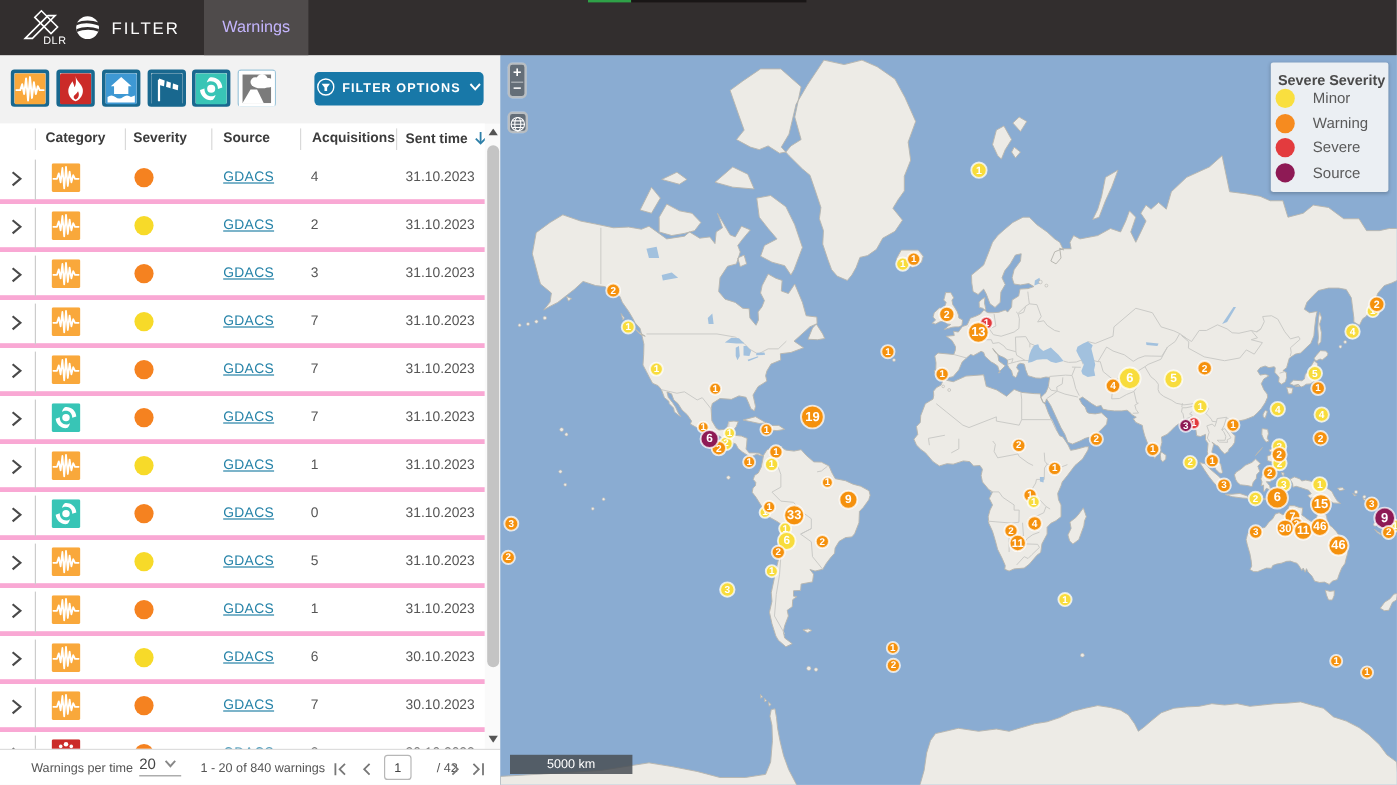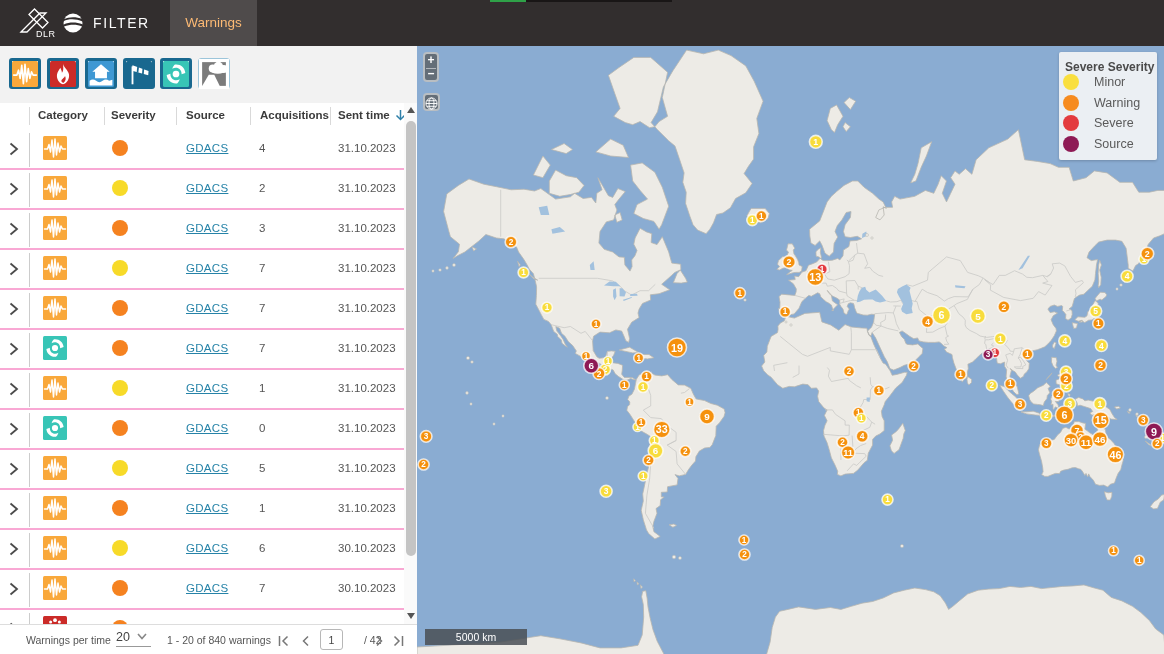--- a/index.html
+++ b/index.html
@@ -1,31 +1,31 @@
 <!DOCTYPE html>
 <html><head><meta charset="utf-8"><style>
 *{margin:0;padding:0;box-sizing:border-box}
 html,body{width:1164px;height:654px;overflow:hidden;font-family:"Liberation Sans",sans-serif;background:#fff}
 #topbar{position:absolute;left:0;top:0;width:1164px;height:46px;background:#322E2E}
 #topstrip1{position:absolute;left:490px;top:0;width:36px;height:2px;background:#2FA148}
 #topstrip2{position:absolute;left:526px;top:0;width:146px;height:2px;background:#191616}
-#tab{position:absolute;left:170px;top:0;width:87px;height:46px;background:#4F4B4B;color:#fdba74;font-size:13.5px;line-height:46px;text-align:center}
+#tab{position:absolute;left:170px;top:0;width:87px;height:46px;background:#4F4B4B;color:#c4b5fd;font-size:13.5px;line-height:46px;text-align:center}
 #presto{position:absolute;left:93px;top:15px;color:#fdfdfd;font-size:14px;letter-spacing:1.6px}
 #dlrtext{position:absolute;left:36px;top:29px;color:#fff;font-size:9px;font-weight:normal;letter-spacing:0.5px}
 #left{position:absolute;left:0;top:46px;width:417px;height:608px;background:#f2f2f2}
 #toolbar{position:absolute;left:0;top:0;width:417px;height:57px}
 .cbtn{position:absolute;top:12px;width:32px;height:31px;border:3px solid #19688F;border-radius:3px}
 .cbtn svg{display:block}
 #cb6{border:1px solid #9cc5da;background:#fff;border-radius:3px}
 #filterbtn{position:absolute;left:262px;top:14px;width:141px;height:28px;background:#1878A8;border-radius:4px;color:#fff;font-size:10.5px;font-weight:bold;letter-spacing:0.9px;line-height:28px;text-align:center;white-space:nowrap}
 #table{position:absolute;left:0;top:57px;width:404px;height:521px;background:#fff}
 #thead{position:absolute;left:0;top:0;width:404px;height:26.5px;background:#fff;font-size:11.5px;font-weight:bold;color:#3b3b3b}
 #thead .h{position:absolute;top:6px;white-space:nowrap}
 #thead .sep{position:absolute;top:4px;width:1px;height:18px;background:#d9d9d9}
-.row{position:absolute;left:0;width:404px;height:40px;background:#fff;border-bottom:2px solid #f9a8d4}
+.row{position:absolute;left:0;width:404px;height:40px;background:#fff;border-bottom:4px solid #f9a8d4}
 .chev{position:absolute;left:8px;top:11px}
 .vline{position:absolute;left:29px;top:3px;width:1px;height:34px;background:#ccc}
 .cat{position:absolute;left:43px;top:6px;width:24px;height:24px}
 .sev{position:absolute;left:111.5px;top:10px;width:16px;height:16px;border-radius:50%}
 .sev.o{background:#F58220}.sev.y{background:#F7DA29}
 .src{position:absolute;left:186px;top:12px;color:#2683A8;font-size:11.5px;text-decoration:underline;letter-spacing:0.3px}
 .acq{position:absolute;left:259px;top:12px;color:#555;font-size:11.5px}
 .dat{position:absolute;left:338px;top:12px;color:#555;font-size:11.5px}
 #vscroll{position:absolute;left:404px;top:57px;width:13px;height:521px;background:#fafafa}
 #vthumb{position:absolute;left:1.5px;top:18px;width:10px;height:435px;background:#c4c4c4;border-radius:5px}
@@ -100,20 +100,26 @@
           <rect x="2.5" y="2.5" width="19" height="19" fill="#7b7b7b"></rect>
           <g fill="#fff">
             <path d="M2.5,21.5 L7.8,12.5 L12.2,12.5 L16.6,21.5 Z"></path>
             <circle cx="11" cy="7.5" r="3.2"></circle>
             <circle cx="15.5" cy="6" r="3.8"></circle>
             <circle cx="19.8" cy="8" r="3.2"></circle>
             <ellipse cx="15" cy="9" rx="6" ry="2.7"></ellipse>
           </g>
         </svg>
       </div>
+      <div id="filterbtn"><svg width="15" height="15" viewBox="0 0 15 15" style="vertical-align:-3px;margin-right:6px">
+          <circle cx="7.5" cy="7.5" r="6.7" fill="none" stroke="#fff" stroke-width="1.2"></circle>
+          <path d="M4,4.8 L11,4.8 L8.6,8 L8.6,10.8 L6.4,10.8 L6.4,8 Z" fill="#fff"></path>
+        </svg>FILTER OPTIONS<svg width="10" height="7" viewBox="0 0 10 7" style="vertical-align:1px;margin-left:7px">
+          <polyline points="1,1 5,5.5 9,1" fill="none" stroke="#fff" stroke-width="1.6"></polyline>
+        </svg></div>
     </div>
   <div id="table">
     <div id="thead">
         <span class="h" style="left:38px">Category</span>
         <span class="h" style="left:111px">Severity</span>
         <span class="h" style="left:186px">Source</span>
         <span class="h" style="left:260px">Acquisitions</span>
         <span class="h" style="left:338px">Sent time<svg width="11" height="12" viewBox="0 0 11 12" style="vertical-align:-2px;margin-left:5px">
             <g stroke="#2D7FA8" stroke-width="1.5" fill="none">
               <line x1="5.5" y1="1" x2="5.5" y2="10"></line>

